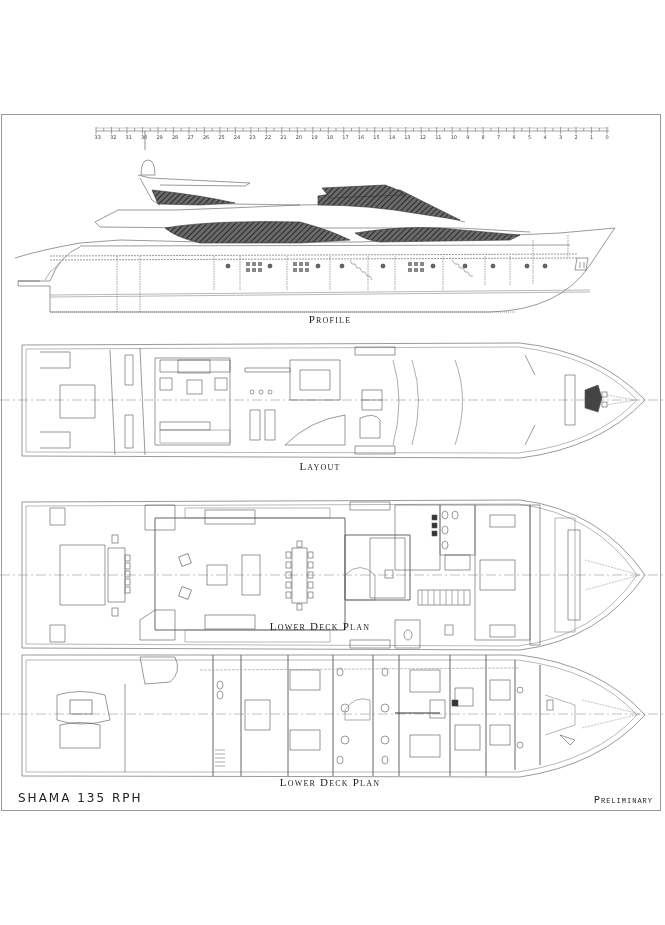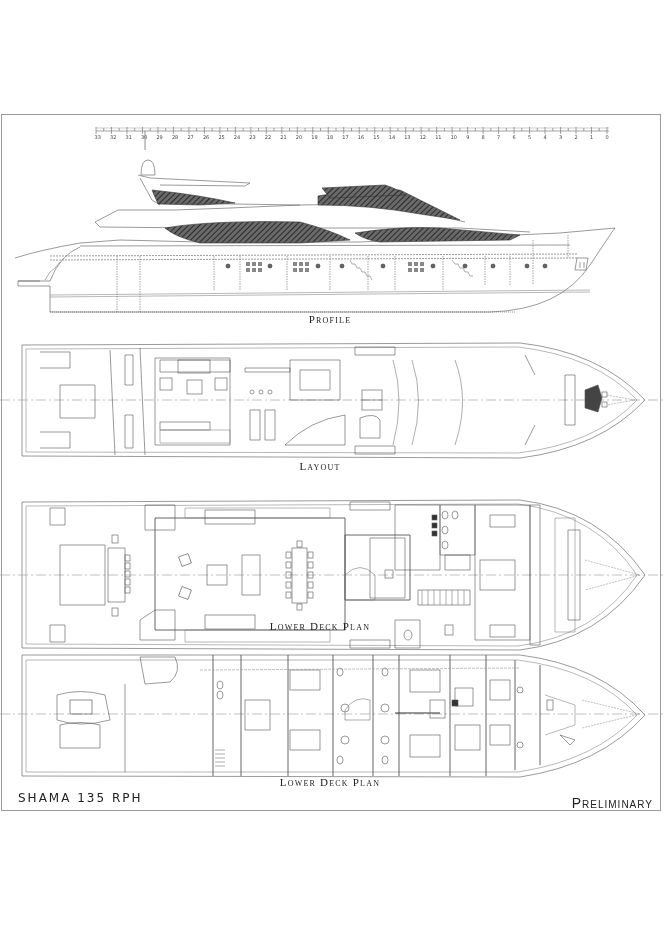--- a/index.html
+++ b/index.html
@@ -1,21 +1,21 @@
 <!DOCTYPE html>
 <html><head>
 <meta charset="utf-8">
 <style>
   html, body { margin:0; padding:0; background:#ffffff; }
   body { width:665px; height:925px; position:relative; overflow:hidden; font-family:"DejaVu Sans", sans-serif; }
   .sheet { position:absolute; left:1px; top:114px; width:660px; height:697px; border:1px solid #9a9a9a; box-sizing:border-box; background:#fff; }
   svg.drawing { position:absolute; left:0; top:0; }
   .label { position:absolute; font-family:Liberation Serif, serif; color:#222; font-variant:small-caps; letter-spacing:1.2px; font-size:11px; white-space:nowrap; text-align:center; }
   .title-block { position:absolute; left:18px; top:791px; font-family:"DejaVu Sans", sans-serif; font-size:12px; letter-spacing:2px; color:#222; }
-  .status-block { position:absolute; right:12px; top:795px; font-family:Liberation Sans, sans-serif; font-variant:small-caps; font-size:14px; letter-spacing:1px; color:#222; }
+  .status-block { position:absolute; right:12px; top:795px; font-family:Liberation Mono, monospace; font-variant:small-caps; font-size:10px; letter-spacing:1px; color:#222; }
   .ruler-num { font-family:"DejaVu Sans", sans-serif; font-size:5px; fill:#444; }
 </style>
 </head>
 <body>
 
 <div class="sheet"></div>
 
 <svg class="drawing" width="665" height="925" viewBox="0 0 665 925" xmlns="http://www.w3.org/2000/svg">
   <defs>
     <pattern id="hatch" width="4" height="4" patternUnits="userSpaceOnUse" patternTransform="rotate(45)">

